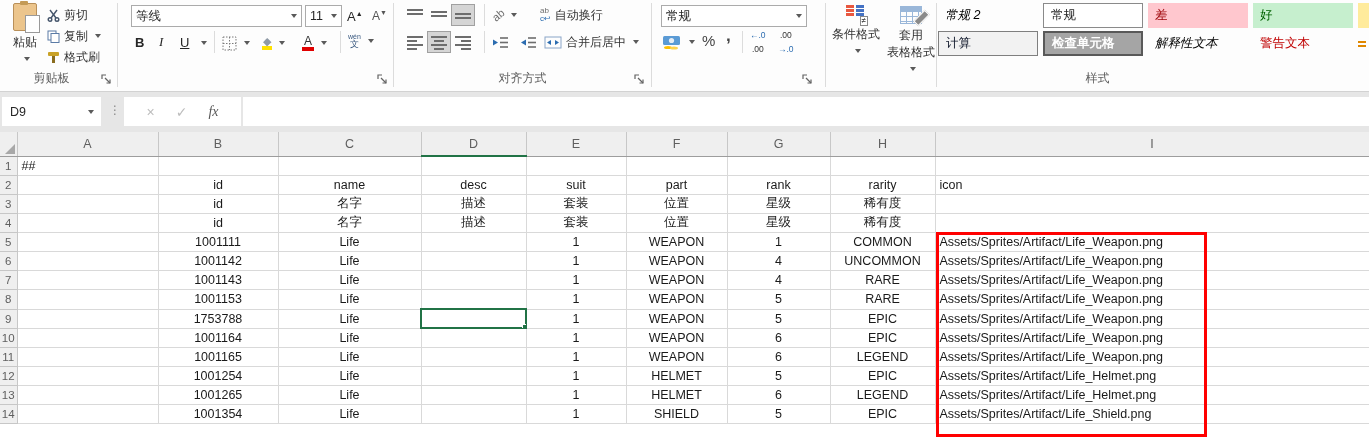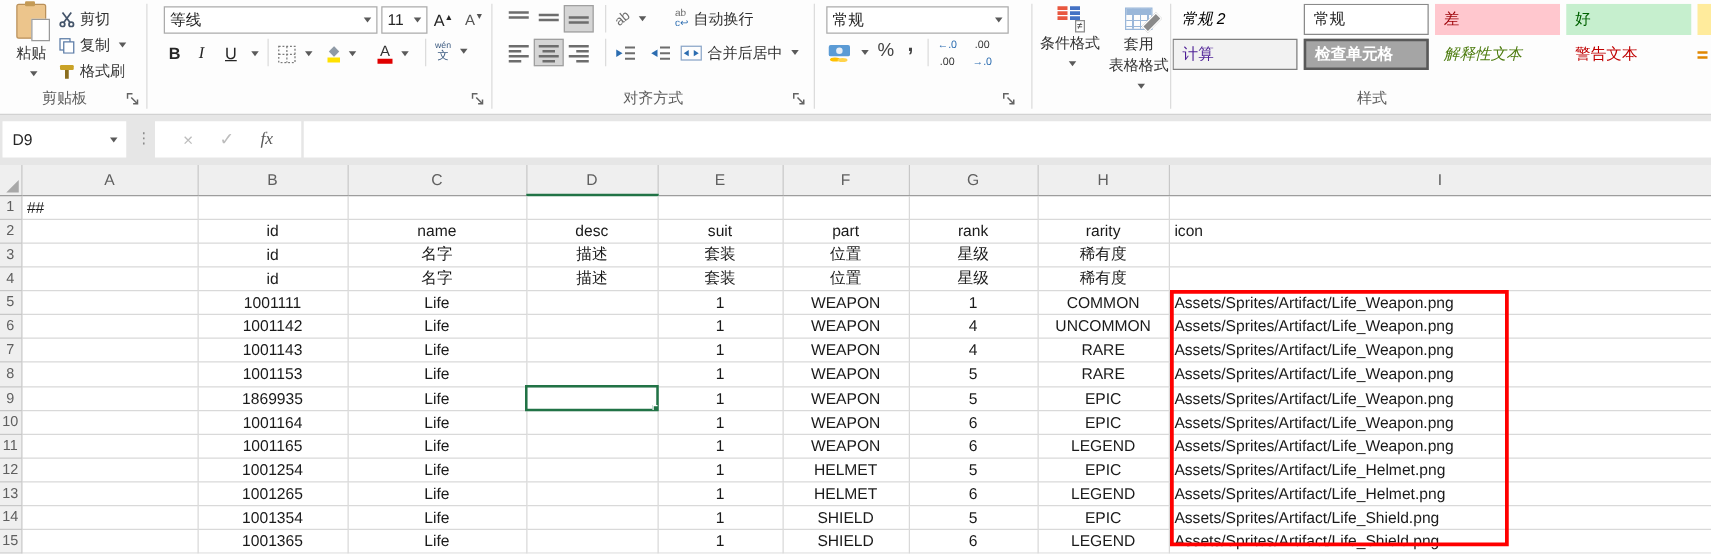--- a/index.html
+++ b/index.html
@@ -46,23 +46,23 @@
       repeating-linear-gradient(to bottom,transparent 0 4px,#9ab7d9 4px 5px);}
   .tfico::after{content:"";position:absolute;right:-4px;bottom:-3px;width:5px;height:14px;background:#8a8a8a;transform:rotate(45deg);border:1px solid #fff;}
   
   .gallery{position:absolute;left:112px;top:3px;width:431px;height:56px;overflow:hidden;}
   .gal-row{display:flex;gap:5px;margin-bottom:3px;}
   .sg{width:100px;height:25px;box-sizing:border-box;font-size:12.5px;display:flex;align-items:center;padding-left:7px;flex:none;}
   .cs0{color:#000000;font-style:italic;}
   .cs1{background:#fff;border:1px solid #8a8a8a;}
   .cs2{background:#ffc7ce;color:#9c0006;}
   .cs3{background:#c6efce;color:#006100;}
-  .cs4{background:#f2f2f2;border:1px solid #7f7f7f;color:#4c1d95;}
+  .cs4{background:#f2f2f2;border:1px solid #7f7f7f;color:#0f172a;}
   .cs5{background:#a5a5a5;border:2px solid #595959;color:#fff;font-weight:bold;}
-  .cs6{color:#4d7c0f;font-style:italic;text-align:center;}
+  .cs6{color:#000000;font-style:italic;text-align:center;}
   .cs7{color:#c00000;}
   .sliver1{width:11px;background:#ffeb9c;flex:none;height:25px;}
   .sliver2{width:11px;flex:none;height:25px;display:flex;flex-direction:column;justify-content:center;gap:2px;}
   .sliver2 i{display:block;height:2px;width:8px;background:#e08700;}
   
   .fbar{position:absolute;left:0;top:92px;width:1369px;height:40px;background:#e6e6e6;}
   .namebox{position:absolute;left:2px;top:5px;width:99px;height:29px;background:#fff;font-size:12.5px;display:flex;align-items:center;padding-left:8px;box-sizing:border-box;}
   .namebox .dd{position:absolute;right:7px;}
   .fdots{position:absolute;left:109px;top:11px;color:#8a8a8a;font-size:12px;}
   .fxbox{position:absolute;left:124px;top:5px;width:117px;height:29px;background:#fff;display:flex;align-items:center;justify-content:space-around;padding:0 12px;box-sizing:border-box;}
@@ -505,21 +505,21 @@
           <td></td>
           <td>1</td>
           <td>WEAPON</td>
           <td>5</td>
           <td>RARE</td>
           <td>Assets/Sprites/Artifact/Life_Weapon.png</td>
         </tr>
         <tr>
           <th class="sel-row">9</th>
           <td></td>
-          <td>1869935</td>
+          <td>1753788</td>
           <td>Life</td>
           <td class="active-cell"></td>
           <td>1</td>
           <td>WEAPON</td>
           <td>5</td>
           <td>EPIC</td>
           <td>Assets/Sprites/Artifact/Life_Weapon.png</td>
         </tr>
         <tr>
           <th>10</th>
@@ -574,28 +574,16 @@
           <td></td>
           <td>1001354</td>
           <td>Life</td>
           <td></td>
           <td>1</td>
           <td>SHIELD</td>
           <td>5</td>
           <td>EPIC</td>
           <td>Assets/Sprites/Artifact/Life_Shield.png</td>
         </tr>
-        <tr>
-          <th>15</th>
-          <td></td>
-          <td>1001365</td>
-          <td>Life</td>
-          <td></td>
-          <td>1</td>
-          <td>SHIELD</td>
-          <td>6</td>
-          <td>LEGEND</td>
-          <td>Assets/Sprites/Artifact/Life_Shield.png</td>
-        </tr>
       </tbody>
   </table>
   <div class="red-box"></div>
 </div>
 
 </body></html>

